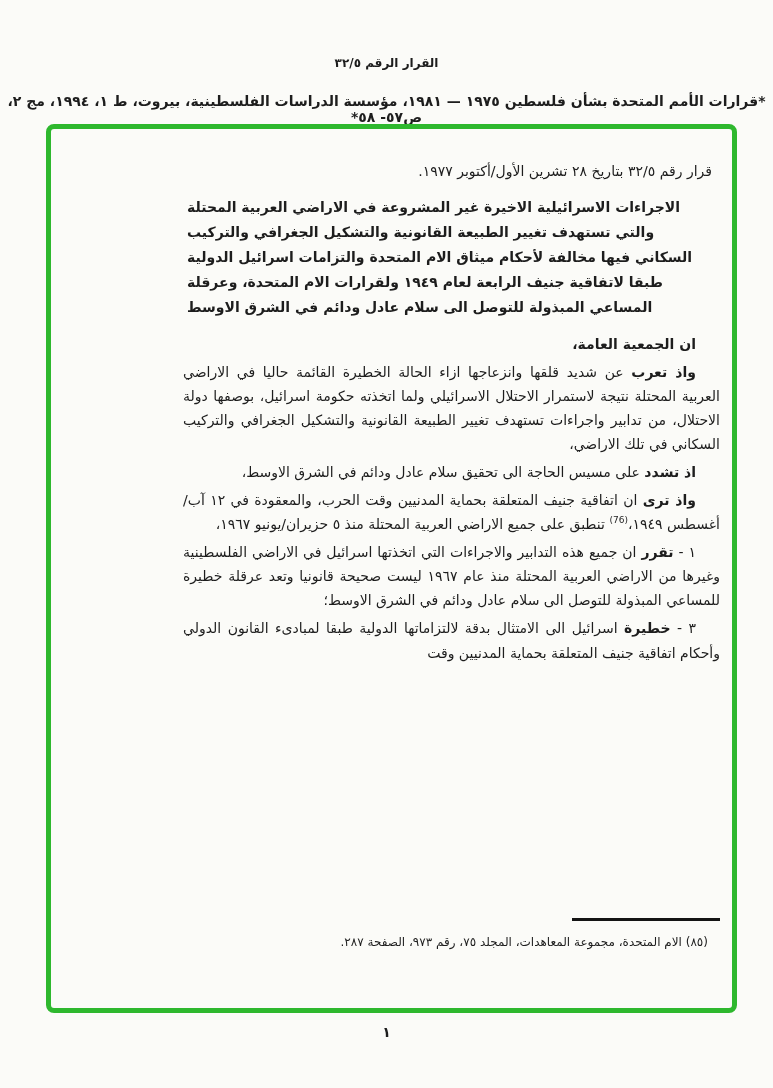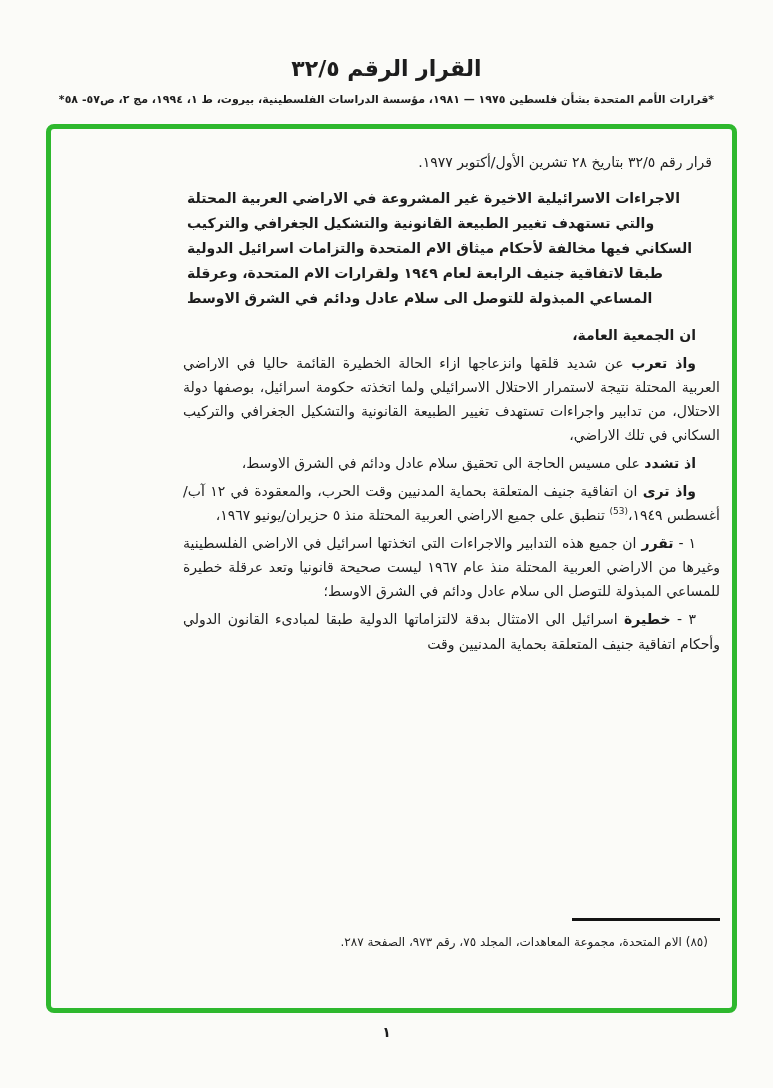--- a/index.html
+++ b/index.html
@@ -9,44 +9,44 @@
     position: relative;
     background: #fbfbf8;
     font-family: "DejaVu Sans", sans-serif;
     color: #1d1d1d;
     overflow: hidden;
   }
   .header-title {
     position: absolute;
     top: 56px; left: 0; right: 0;
     text-align: center;
-    font-size: 22px;
+    font-size: 12px;
     font-weight: 700;
     direction: rtl;
   }
   .source-line {
     position: absolute;
     top: 93px; left: 0; right: 0;
     text-align: center;
-    font-size: 11px;
+    font-size: 14px;
     font-weight: 700;
     direction: rtl;
     letter-spacing: 0.1px;
   }
   .frame {
     position: absolute;
     left: 46px; top: 124px;
     width: 681px; height: 879px;
     border: 5px solid #2eb82e;
     border-radius: 8px;
   }
   .content {
     position: absolute;
     top: 0; left: 0; right: 0; bottom: 0;
-    padding: 21px 12px 110px 132px;
+    padding: 30px 12px 110px 132px;
     direction: rtl;
     font-size: 14px;
     line-height: 1.72;
     text-align: justify;
     overflow: hidden;
     border-radius: 18px;
   }
   .date-line {
     margin: 0 0 12px;
     text-indent: 8px;
@@ -110,21 +110,21 @@
 
       <p class="date-line">قرار رقم ٣٢/٥ بتاريخ ٢٨ تشرين الأول/أكتوبر ١٩٧٧.</p>
 
       <h2 class="res-title">الاجراءات الاسرائيلية الاخيرة غير المشروعة في الاراضي العربية المحتلة والتي تستهدف تغيير الطبيعة القانونية والتشكيل الجغرافي والتركيب السكاني فيها مخالفة لأحكام ميثاق الام المتحدة والتزامات اسرائيل الدولية طبقا لاتفاقية جنيف الرابعة لعام ١٩٤٩ ولقرارات الام المتحدة، وعرقلة المساعي المبذولة للتوصل الى سلام عادل ودائم في الشرق الاوسط</h2>
 
       <p class="preamble-intro">ان الجمعية العامة،</p>
 
       <div>
           <p class="para"><span class="bold">واذ تعرب</span><span> عن شديد قلقها وانزعاجها ازاء الحالة الخطيرة القائمة حاليا في الاراضي العربية المحتلة نتيجة لاستمرار الاحتلال الاسرائيلي ولما اتخذته حكومة اسرائيل، بوصفها دولة الاحتلال، من تدابير واجراءات تستهدف تغيير الطبيعة القانونية والتشكيل الجغرافي والتركيب السكاني في تلك الاراضي،</span></p>
           <p class="para"><span class="bold">اذ تشدد</span><span> على مسيس الحاجة الى تحقيق سلام عادل ودائم في الشرق الاوسط،</span></p>
-          <p class="para"><span class="bold">واذ ترى</span><span> ان اتفاقية جنيف المتعلقة بحماية المدنيين وقت الحرب، والمعقودة في ١٢ آب/أغسطس ١٩٤٩،</span><sup>(53)</sup><span> تنطبق على جميع الاراضي العربية المحتلة منذ ٥ حزيران/يونيو ١٩٦٧،</span></p>
+          <p class="para"><span class="bold">واذ ترى</span><span> ان اتفاقية جنيف المتعلقة بحماية المدنيين وقت الحرب، والمعقودة في ١٢ آب/أغسطس ١٩٤٩،</span><sup>(76)</sup><span> تنطبق على جميع الاراضي العربية المحتلة منذ ٥ حزيران/يونيو ١٩٦٧،</span></p>
           <p class="para"><span>١ - </span><span class="bold">تقرر</span><span> ان جميع هذه التدابير والاجراءات التي اتخذتها اسرائيل في الاراضي الفلسطينية وغيرها من الاراضي العربية المحتلة منذ عام ١٩٦٧ ليست صحيحة قانونيا وتعد عرقلة خطيرة للمساعي المبذولة للتوصل الى سلام عادل ودائم في الشرق الاوسط؛</span></p>
           <p class="para"><span>٣ - </span><span class="bold">خطيرة</span><span> اسرائيل الى الامتثال بدقة لالتزاماتها الدولية طبقا لمبادىء القانون الدولي وأحكام اتفاقية جنيف المتعلقة بحماية المدنيين وقت</span></p>
         </div>
     </div>
 
     <div class="footnote-area" dir="rtl" lang="ar">
       <div class="footnote-rule"></div>
       <p class="footnote">(٨٥) الام المتحدة، مجموعة المعاهدات، المجلد ٧٥، رقم ٩٧٣، الصفحة ٢٨٧.</p>
     </div>
 

